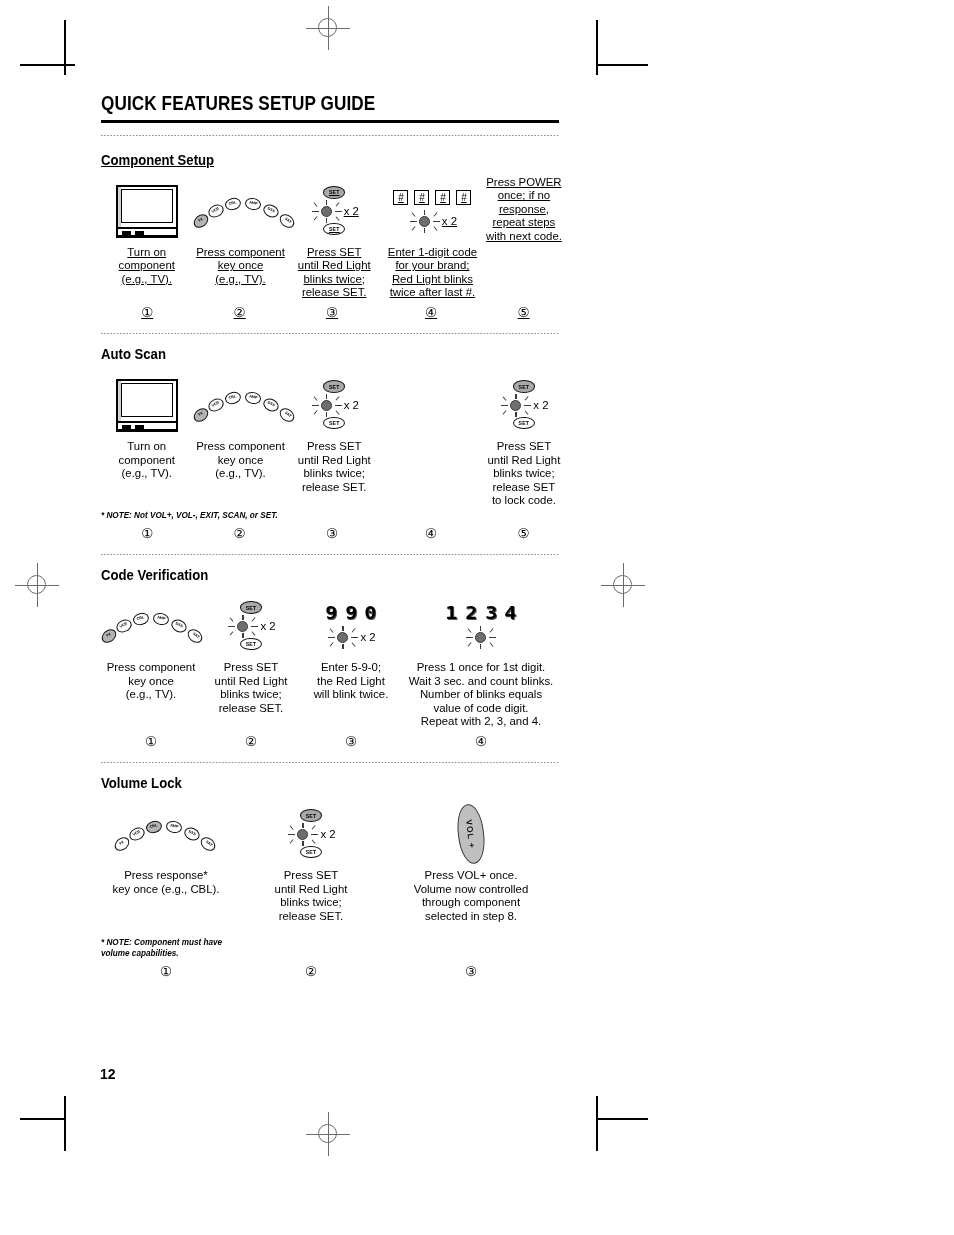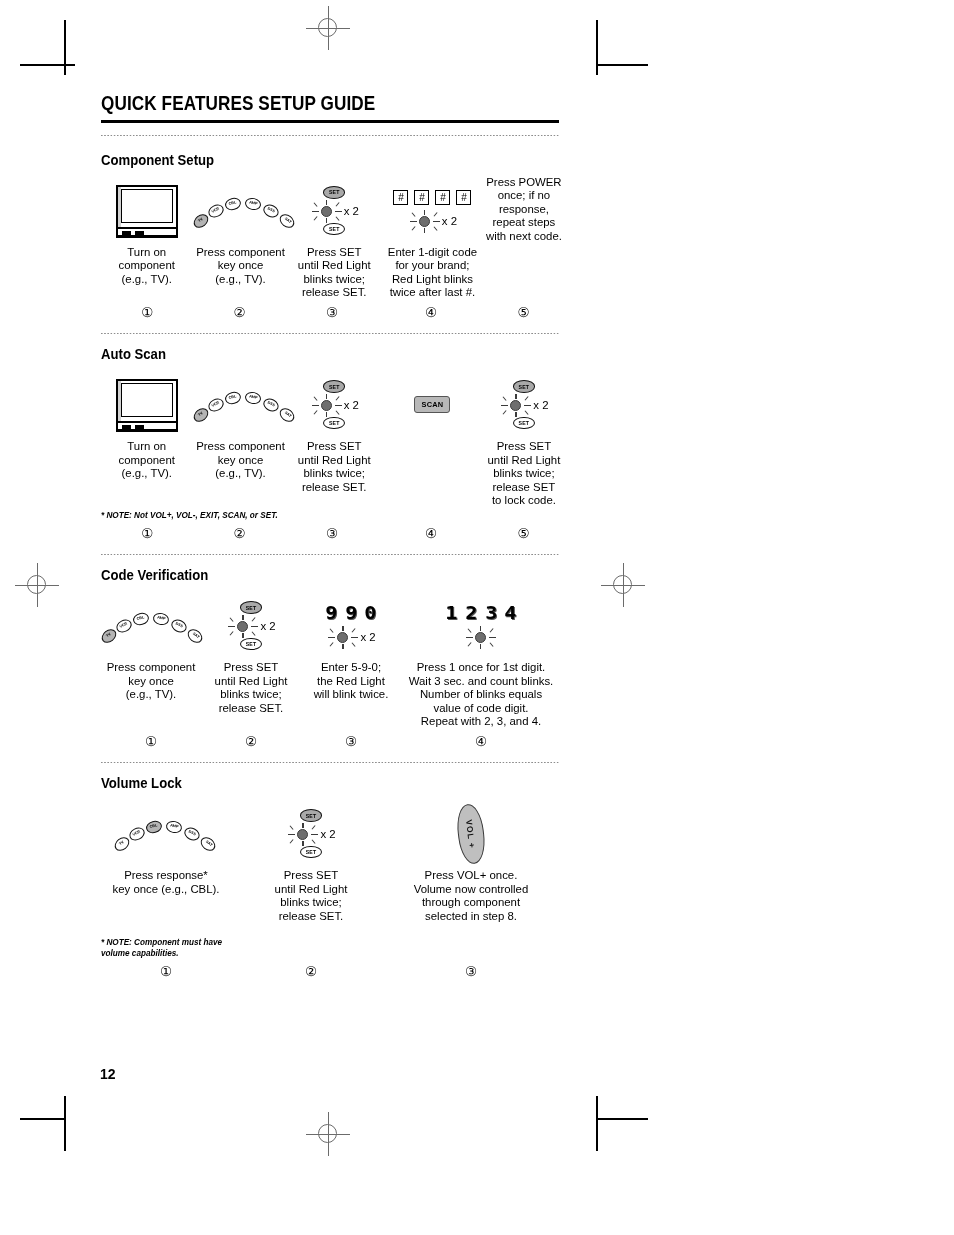--- a/index.html
+++ b/index.html
@@ -202,21 +202,21 @@
 
   <div class="content">
 
     <h1 class="guide-title">QUICK FEATURES SETUP GUIDE</h1>
     <div class="title-rule"></div>
 
 
     <div class="dotrule"></div>
 
     <div id="sections-host">
-        <div class="section" style="margin-top: 16px;">
+        <div class="section" style="margin-top: 16px; text-decoration: underline;">
           <div class="sec-title">Component Setup</div>
           <div class="steps">
             <div class="step" style="width: 96px;">
               <div class="art">
                 <div class="tv">
                   <div class="body"></div>
                   <div class="shade"></div>
                   <div class="inner"></div>
                   <div class="base"></div>
                   <div class="f1"></div>
@@ -404,25 +404,20 @@
                     <span>SET</span>
                   </div>
                 </div>
               </div>
               <div class="cap">Press SET
 until Red Light
 blinks twice;
 release SET.</div>
             </div>
             <div class="step" style="width: 110px;">
-              <div class="art">
-                <div class="scan">
-                  <span>SCAN</span>
-                </div>
-              </div>
             </div>
             <div class="step" style="width: 82px;">
               <div class="art">
                 <div class="stack">
                   <div class="setbtn filled">
                     <span>SET</span>
                   </div>
                   <div class="lightrow">
                     <div class="blink">
                       <div class="dot"></div>

